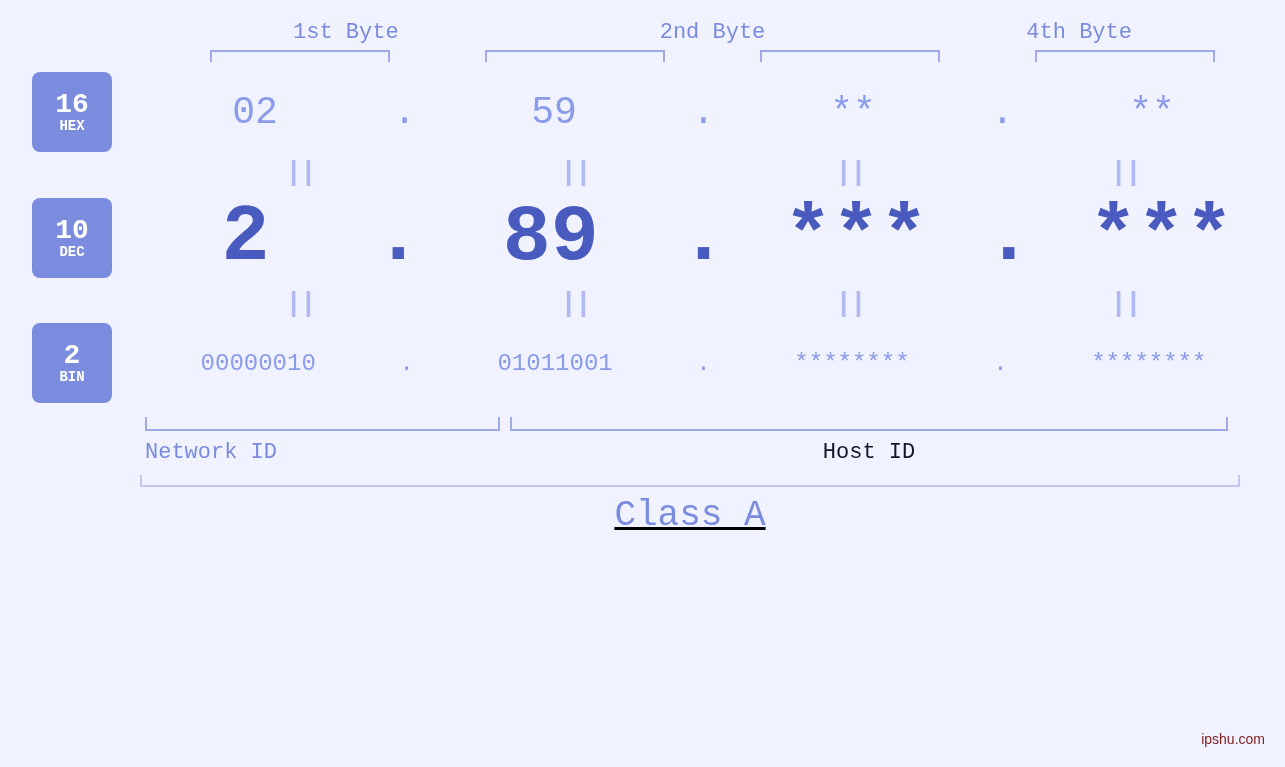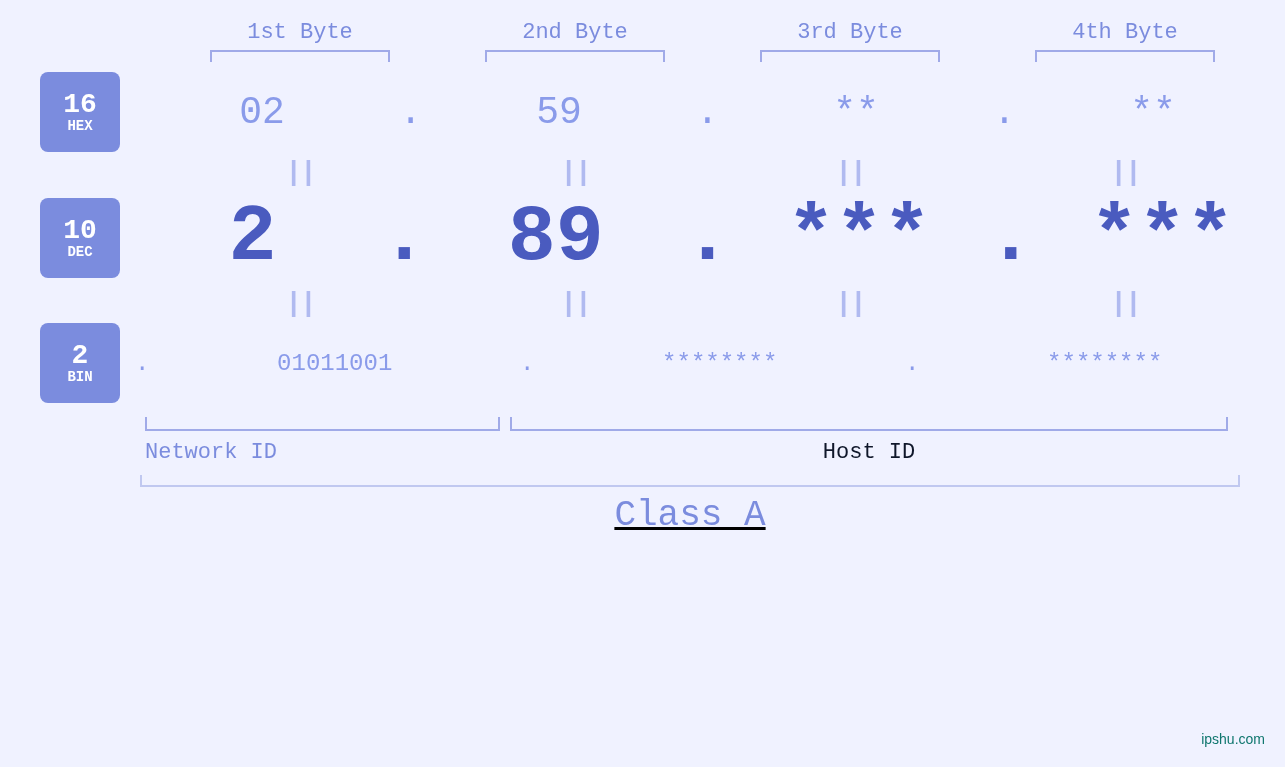--- a/index.html
+++ b/index.html
@@ -60,21 +60,21 @@
       height: 12px;
       border: 2px solid #a0aae8;
       border-bottom: none;
     }
 
     
     .data-row {
       display: flex;
       align-items: center;
       width: 1285px;
-      padding-left: 40px;
+      padding-left: 32px;
       min-height: 80px;
     }
 
     .base-badge {
       width: 80px;
       height: 80px;
       background-color: #7b8cde;
       border-radius: 8px;
       display: flex;
       flex-direction: column;
@@ -153,21 +153,21 @@
       color: #7b8cde;
       font-size: 36px;
       font-family: 'Courier New', Courier, monospace;
       margin-top: 8px;
     }
 
     .watermark {
       position: absolute;
       bottom: 10px;
       right: 20px;
-      color: #0f766e;
+      color: #7f1d1d;
       font-size: 14px;
       font-family: Arial, sans-serif;
     }
 
     
     .dec-values-row {
       display: flex;
       flex: 1;
       align-items: center;
     }
@@ -226,21 +226,20 @@
     }
   </style>
 </head>
 <body>
 
 <div class="main-container">
 
   <div class="byte-labels-row">
     <div class="byte-label">1st Byte</div>
     <div class="byte-label">2nd Byte</div>
-    <div class="byte-label">3rd Byte</div>
     <div class="byte-label">4th Byte</div>
   </div>
 
   <div class="brackets-row">
     <div class="bracket-cell">
       <div class="bracket"></div>
     </div>
     <div class="bracket-cell">
       <div class="bracket"></div>
     </div>
@@ -313,20 +312,21 @@
       <span class="equals-sign">||</span>
     </div>
   </div>
 
   <div class="data-row">
     <div class="base-badge">
       <span class="number">2</span>
       <span class="label">BIN</span>
     </div>
     <div class="bin-values-row">
+      <div class="bin-byte">00000010</div>
       <span class="bin-dot">.</span>
       <div class="bin-byte">01011001</div>
       <span class="bin-dot">.</span>
       <div class="bin-byte">********</div>
       <span class="bin-dot">.</span>
       <div class="bin-byte">********</div>
     </div>
   </div>
 
   <div class="bottom-section">

